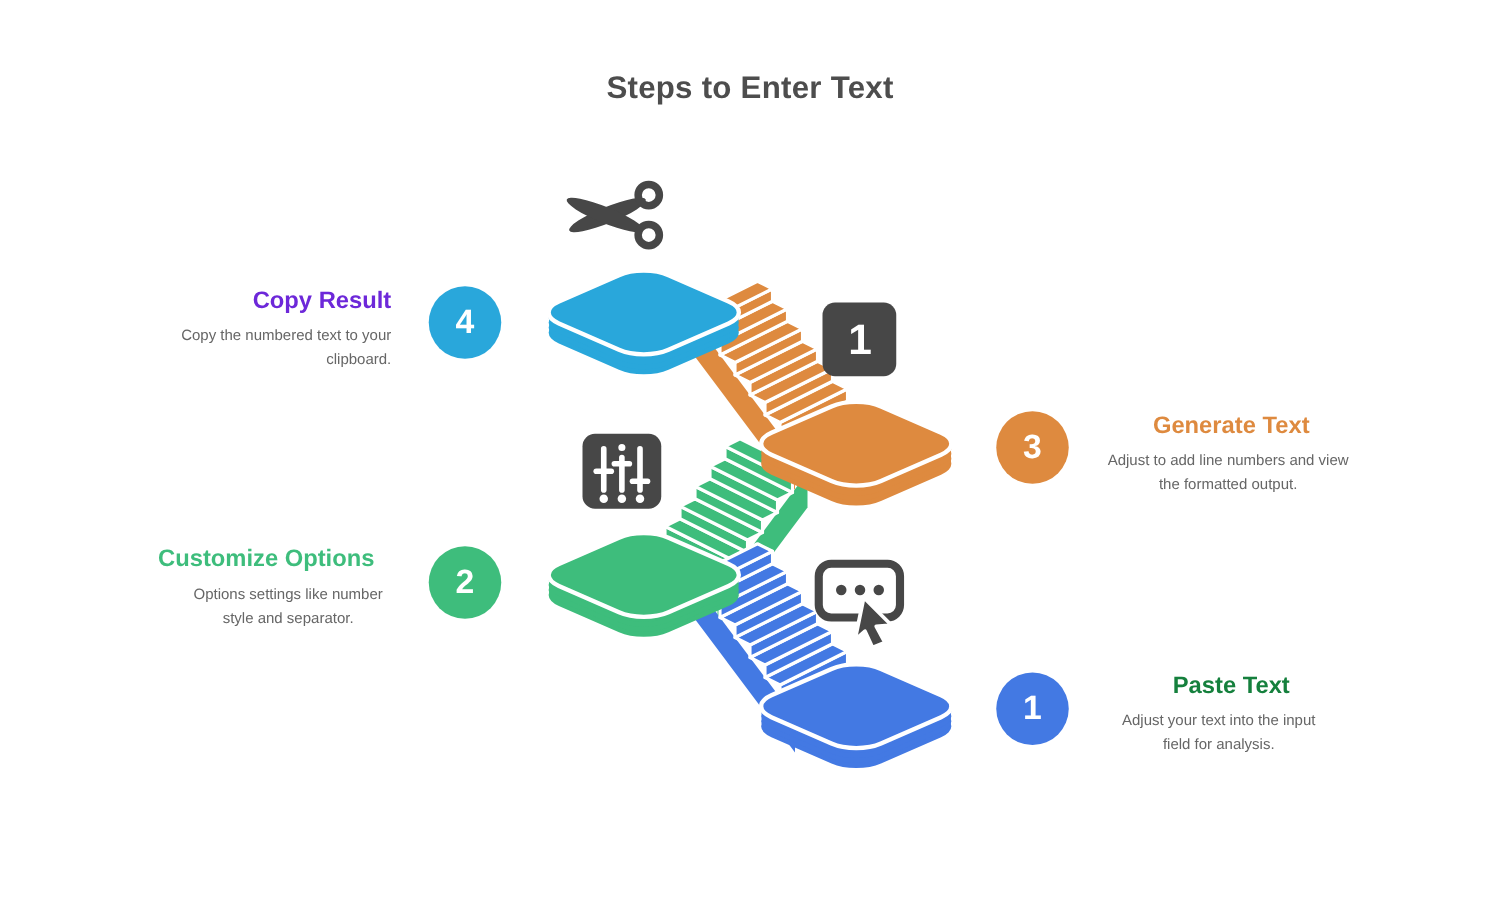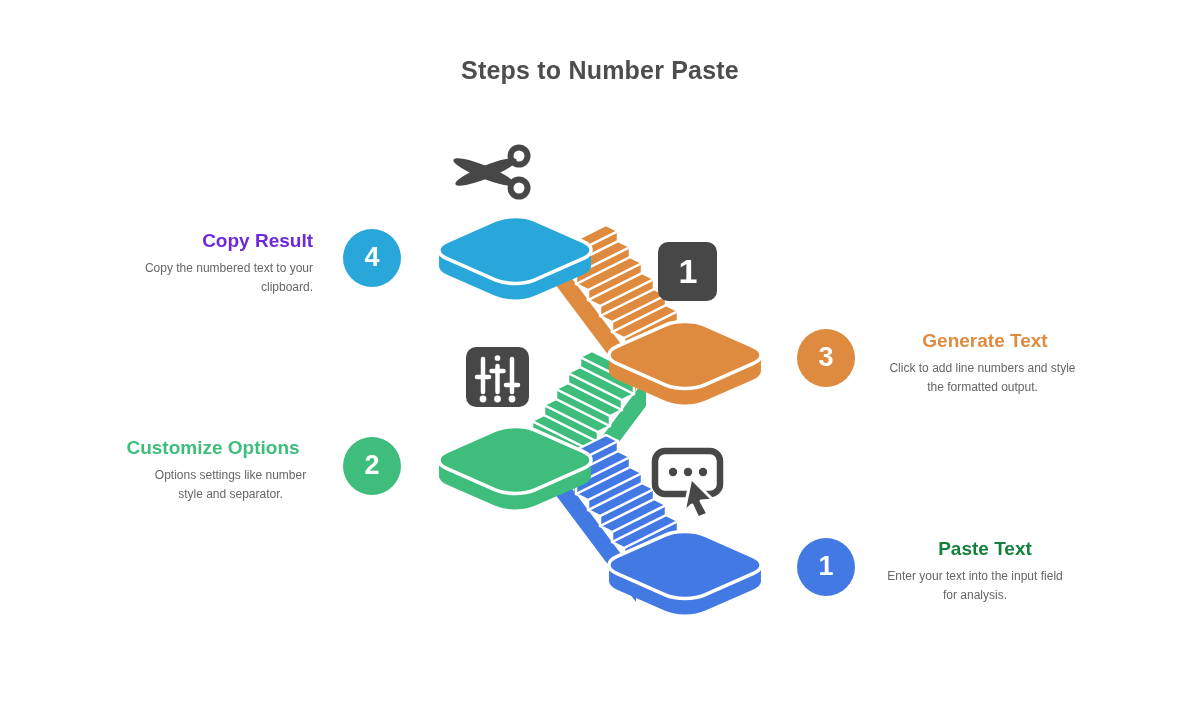--- a/index.html
+++ b/index.html
@@ -26,21 +26,21 @@
   .step-title { font-size:19px; font-weight:bold; line-height:23px; display:block; }
   .step-desc  { margin-top:7px; font-size:12px; line-height:19px; color:#666; }
   .step-block.align-right .step-desc { margin-left:auto; }
   .w200{width:200px} .w165{width:165px} .w195{width:195px} .w180{width:180px}
 </style>
 </head>
 <body>
 
 <div id="stage">
 
-  <h1 id="page-title">Steps to Number Paste</h1>
+  <h1 id="page-title">Steps to Enter Text</h1>
 
   <svg id="illustration" viewBox="0 0 1200 720" xmlns="http://www.w3.org/2000/svg">
     <g id="stairs-layer">
         <g>
           <path d="M 552,252 L 636,364 L 636,392 L 552,280 Z" fill="#DE8A3F"></path>
           <polygon fill="#DE8A3F" stroke="#ffffff" stroke-width="2.5" stroke-linejoin="round" points="636,354 636,364 690,337 690,327"></polygon>
           <polygon fill="#DE8A3F" stroke="#ffffff" stroke-width="2.5" stroke-linejoin="round" points="624,348 636,354 690,327 678,321"></polygon>
           <polygon fill="#DE8A3F" stroke="#ffffff" stroke-width="2.5" stroke-linejoin="round" points="624,338 624,348 678,321 678,311"></polygon>
           <polygon fill="#DE8A3F" stroke="#ffffff" stroke-width="2.5" stroke-linejoin="round" points="612,332 624,338 678,311 666,305"></polygon>
           <polygon fill="#DE8A3F" stroke="#ffffff" stroke-width="2.5" stroke-linejoin="round" points="612,322 612,332 666,305 666,295"></polygon>
@@ -153,31 +153,31 @@
     </g>
   </svg>
 
   <div class="badge" style="left: 797px; top: 538px; background: rgb(67, 121, 227);">1</div>
   <div class="badge" style="left: 343px; top: 437px; background: rgb(62, 189, 124);">2</div>
   <div class="badge" style="left: 797px; top: 329px; background: rgb(222, 138, 63);">3</div>
   <div class="badge" style="left: 343px; top: 229px; background: rgb(41, 167, 219);">4</div>
 
   <div class="step-block align-left w200" style="left:885px; top:537px;">
     <span class="step-title" style="color: #15803d;">Paste Text</span>
-    <div class="step-desc w180">Enter your text into the input field for analysis.</div>
+    <div class="step-desc w180">Adjust your text into the input field for analysis.</div>
   </div>
 
   <div class="step-block align-right w200" style="left:113px; top:436px;text-align:center;">
     <span class="step-title" style="color: rgb(62, 189, 124);">Customize Options</span>
     <div class="step-desc w165">Options settings like number style and separator.</div>
   </div>
 
   <div class="step-block align-left w200" style="left:885px; top:329px;">
     <span class="step-title" style="color: rgb(222, 138, 63);">Generate Text</span>
-    <div class="step-desc w195">Click to add line numbers and style the formatted output.</div>
+    <div class="step-desc w195">Adjust to add line numbers and view the formatted output.</div>
   </div>
 
   <div class="step-block align-right w200" style="left:113px; top:229px;">
     <span class="step-title" style="color: #6d28d9;">Copy Result</span>
     <div class="step-desc w195">Copy the numbered text to your clipboard.</div>
   </div>
 
 </div>
 
 </body></html>

